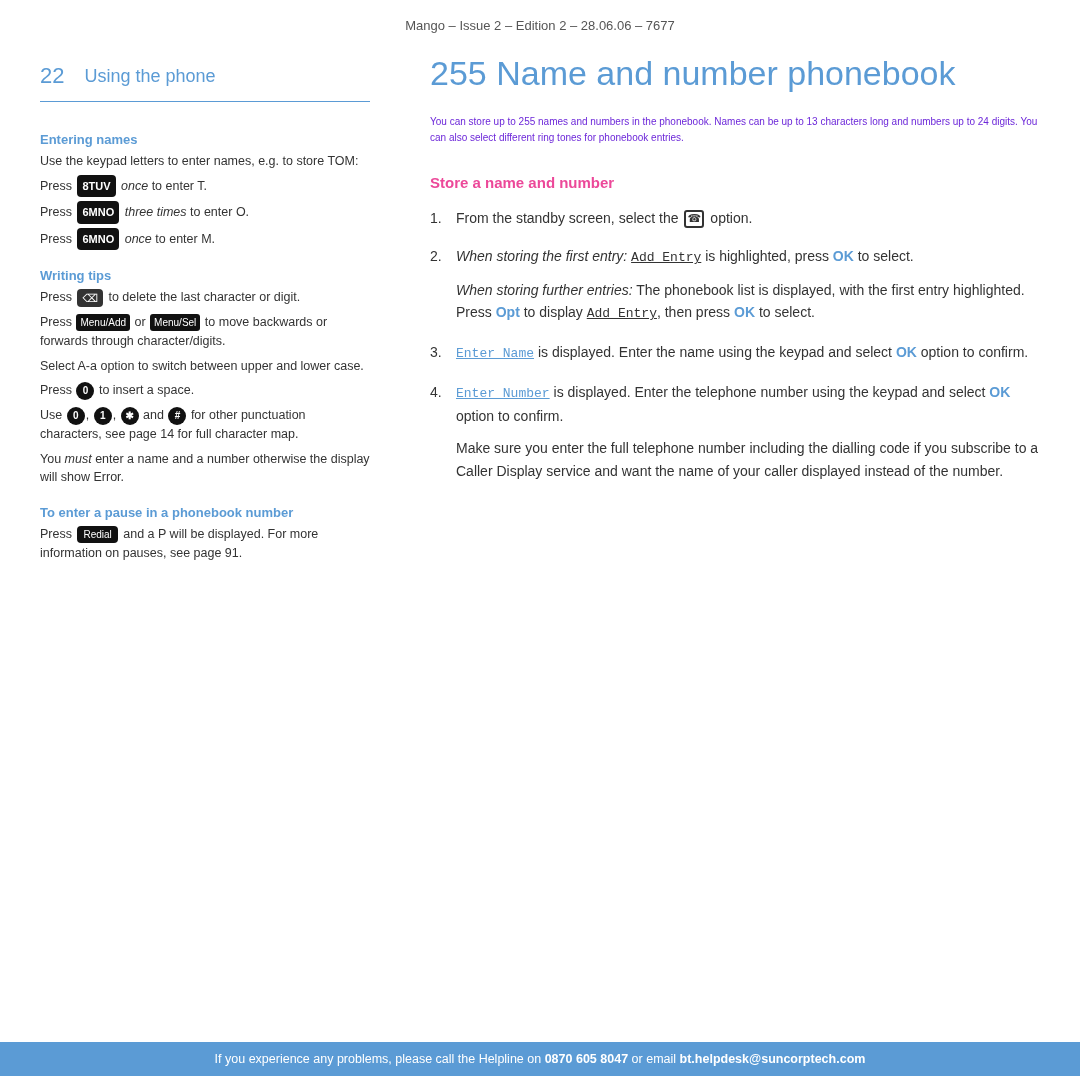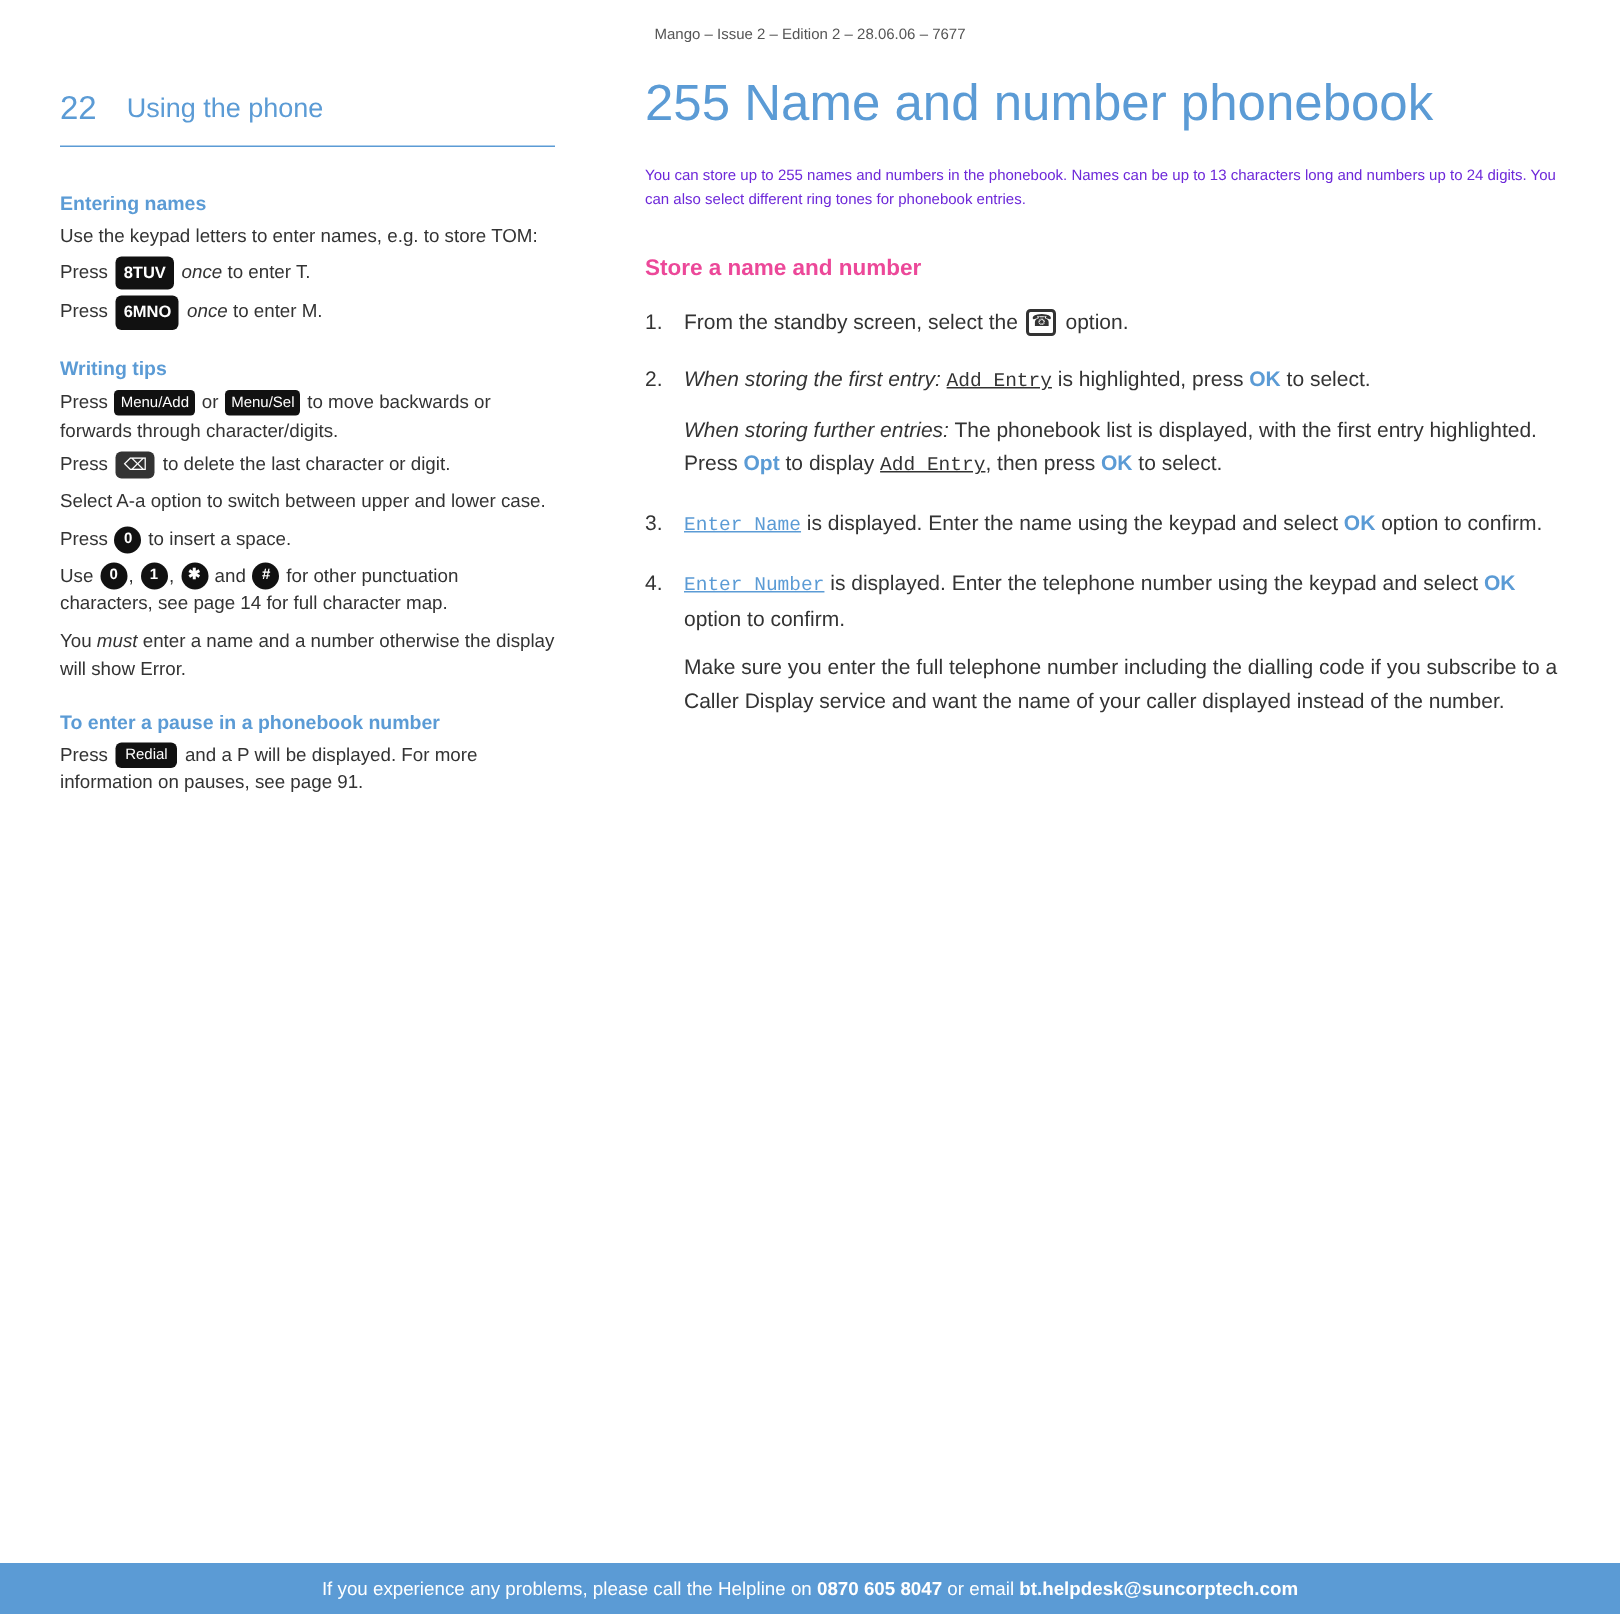--- a/index.html
+++ b/index.html
@@ -11,21 +11,21 @@
       font-family: Arial, Helvetica, sans-serif;
       font-size: 14px;
       color: #333;
       position: relative;
     }
 
     
     .page-header {
       text-align: center;
       padding: 18px 0 10px;
-      font-size: 10px;
+      font-size: 13px;
       color: #555;
     }
 
     
     .content-wrapper {
       display: flex;
       flex-direction: row;
       padding: 0 40px;
       margin-top: 10px;
       justify-content: flex-end;
@@ -292,33 +292,36 @@
     <hr class="divider-line">
 
     <div class="sidebar-section">
       <div class="sidebar-heading">Entering names</div>
       <div class="sidebar-text">
         <p>Use the keypad letters to enter names, e.g. to store TOM:</p>
         <p>
           Press <span class="key-badge">8TUV</span> <span class="italic">once</span> to enter T.
         </p>
         <p>
+          Press <span class="key-badge">6MNO</span> <span class="italic">three times</span> to enter O.
+        </p>
+        <p>
           Press <span class="key-badge">6MNO</span> <span class="italic">once</span> to enter M.
         </p>
       </div>
     </div>
 
     <div class="sidebar-section">
       <div class="sidebar-heading">Writing tips</div>
       <div class="sidebar-text">
+        <p>
+          Press <span class="key-badge-delete">⌫</span> to delete the last character or digit.
+        </p>
         <p style="margin-top:6px;">
           Press <span class="key-badge-rect">Menu/Add</span> or <span class="key-badge-rect">Menu/Sel</span> to move backwards or forwards through character/digits.
-        </p>
-        <p>
-          Press <span class="key-badge-delete">⌫</span> to delete the last character or digit.
         </p>
         <p style="margin-top:6px;">
           Select A-a option to switch between upper and lower case.
         </p>
         <p style="margin-top:6px;">
           Press <span class="key-badge-sm">0</span> to insert a space.
         </p>
         <p style="margin-top:6px;">
           Use <span class="key-badge-sm">0</span>, <span class="key-badge-sm">1</span>, <span class="key-badge-sm">✱</span> and <span class="key-badge-sm">#</span> for other punctuation characters, see page 14 for full character map.
         </p>

